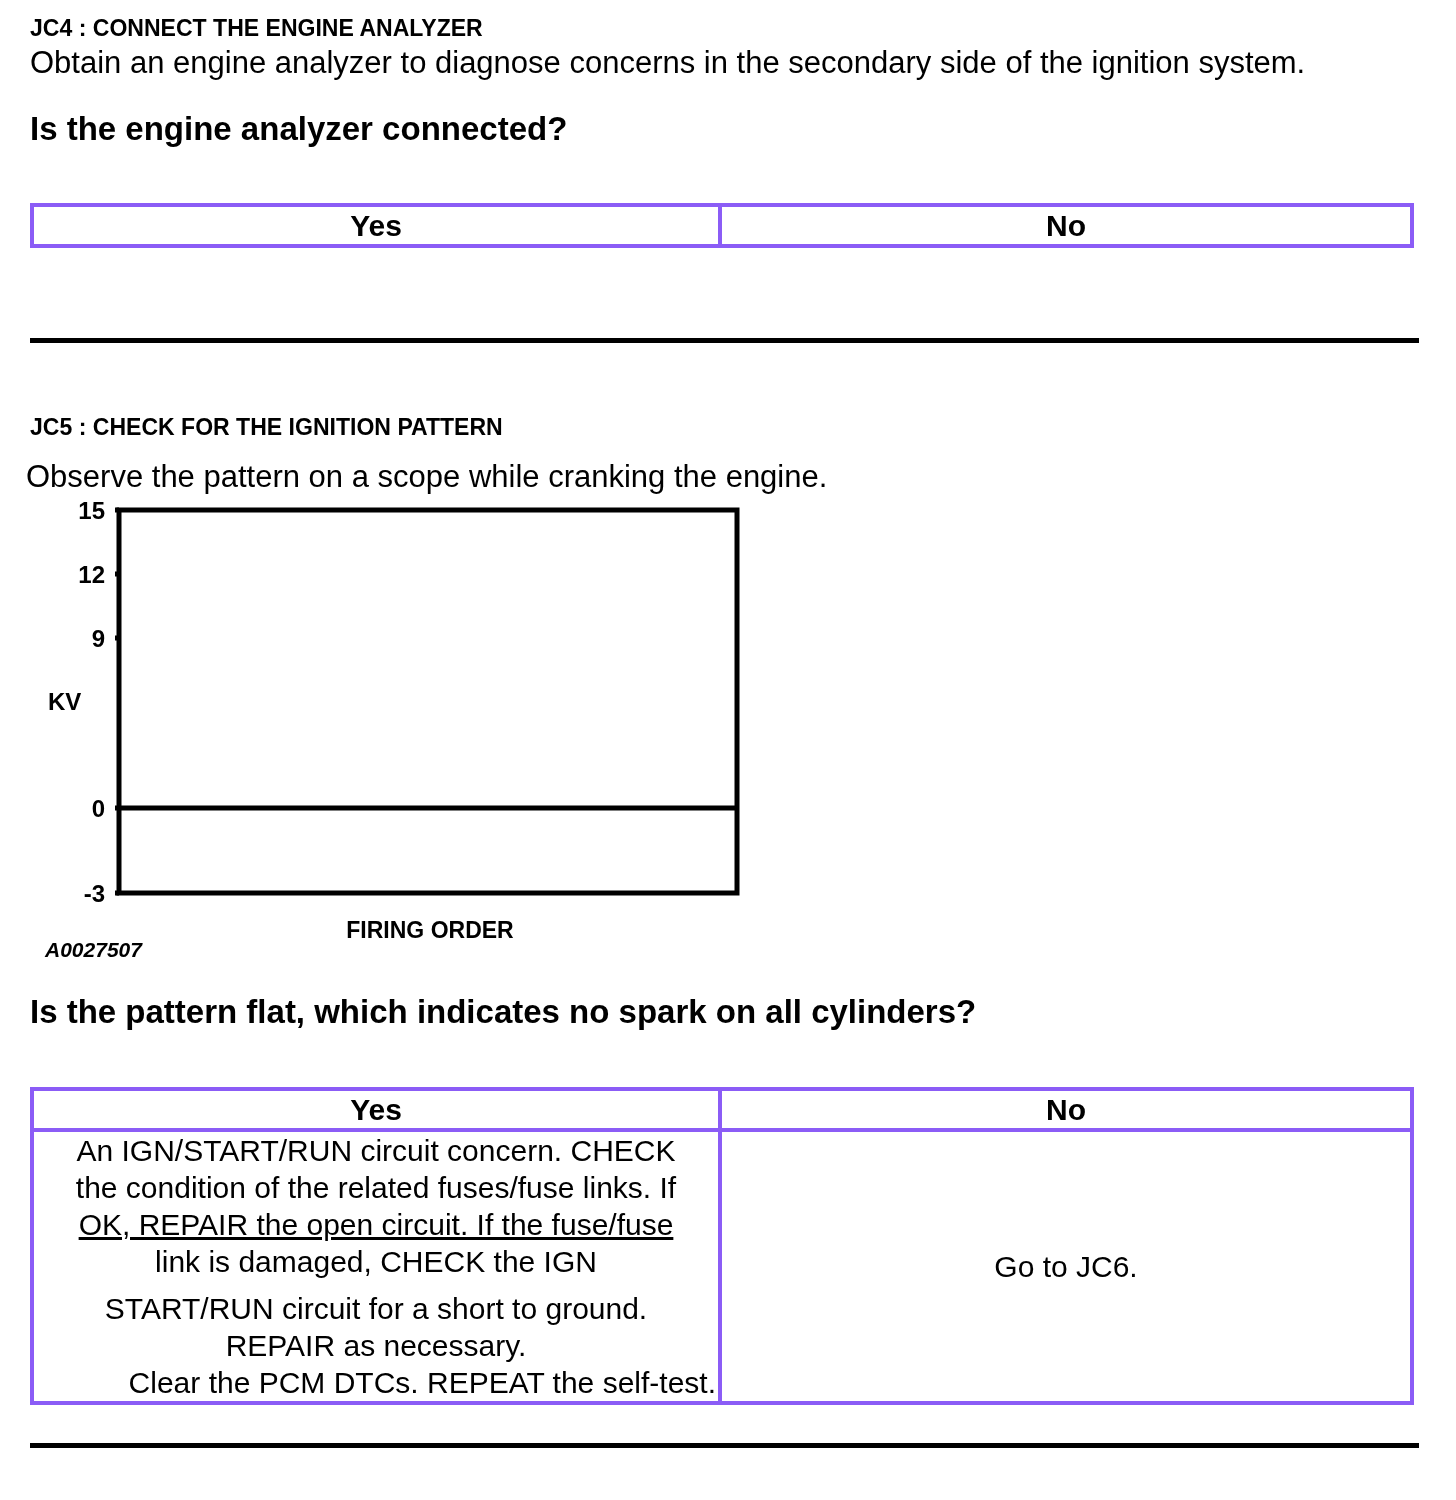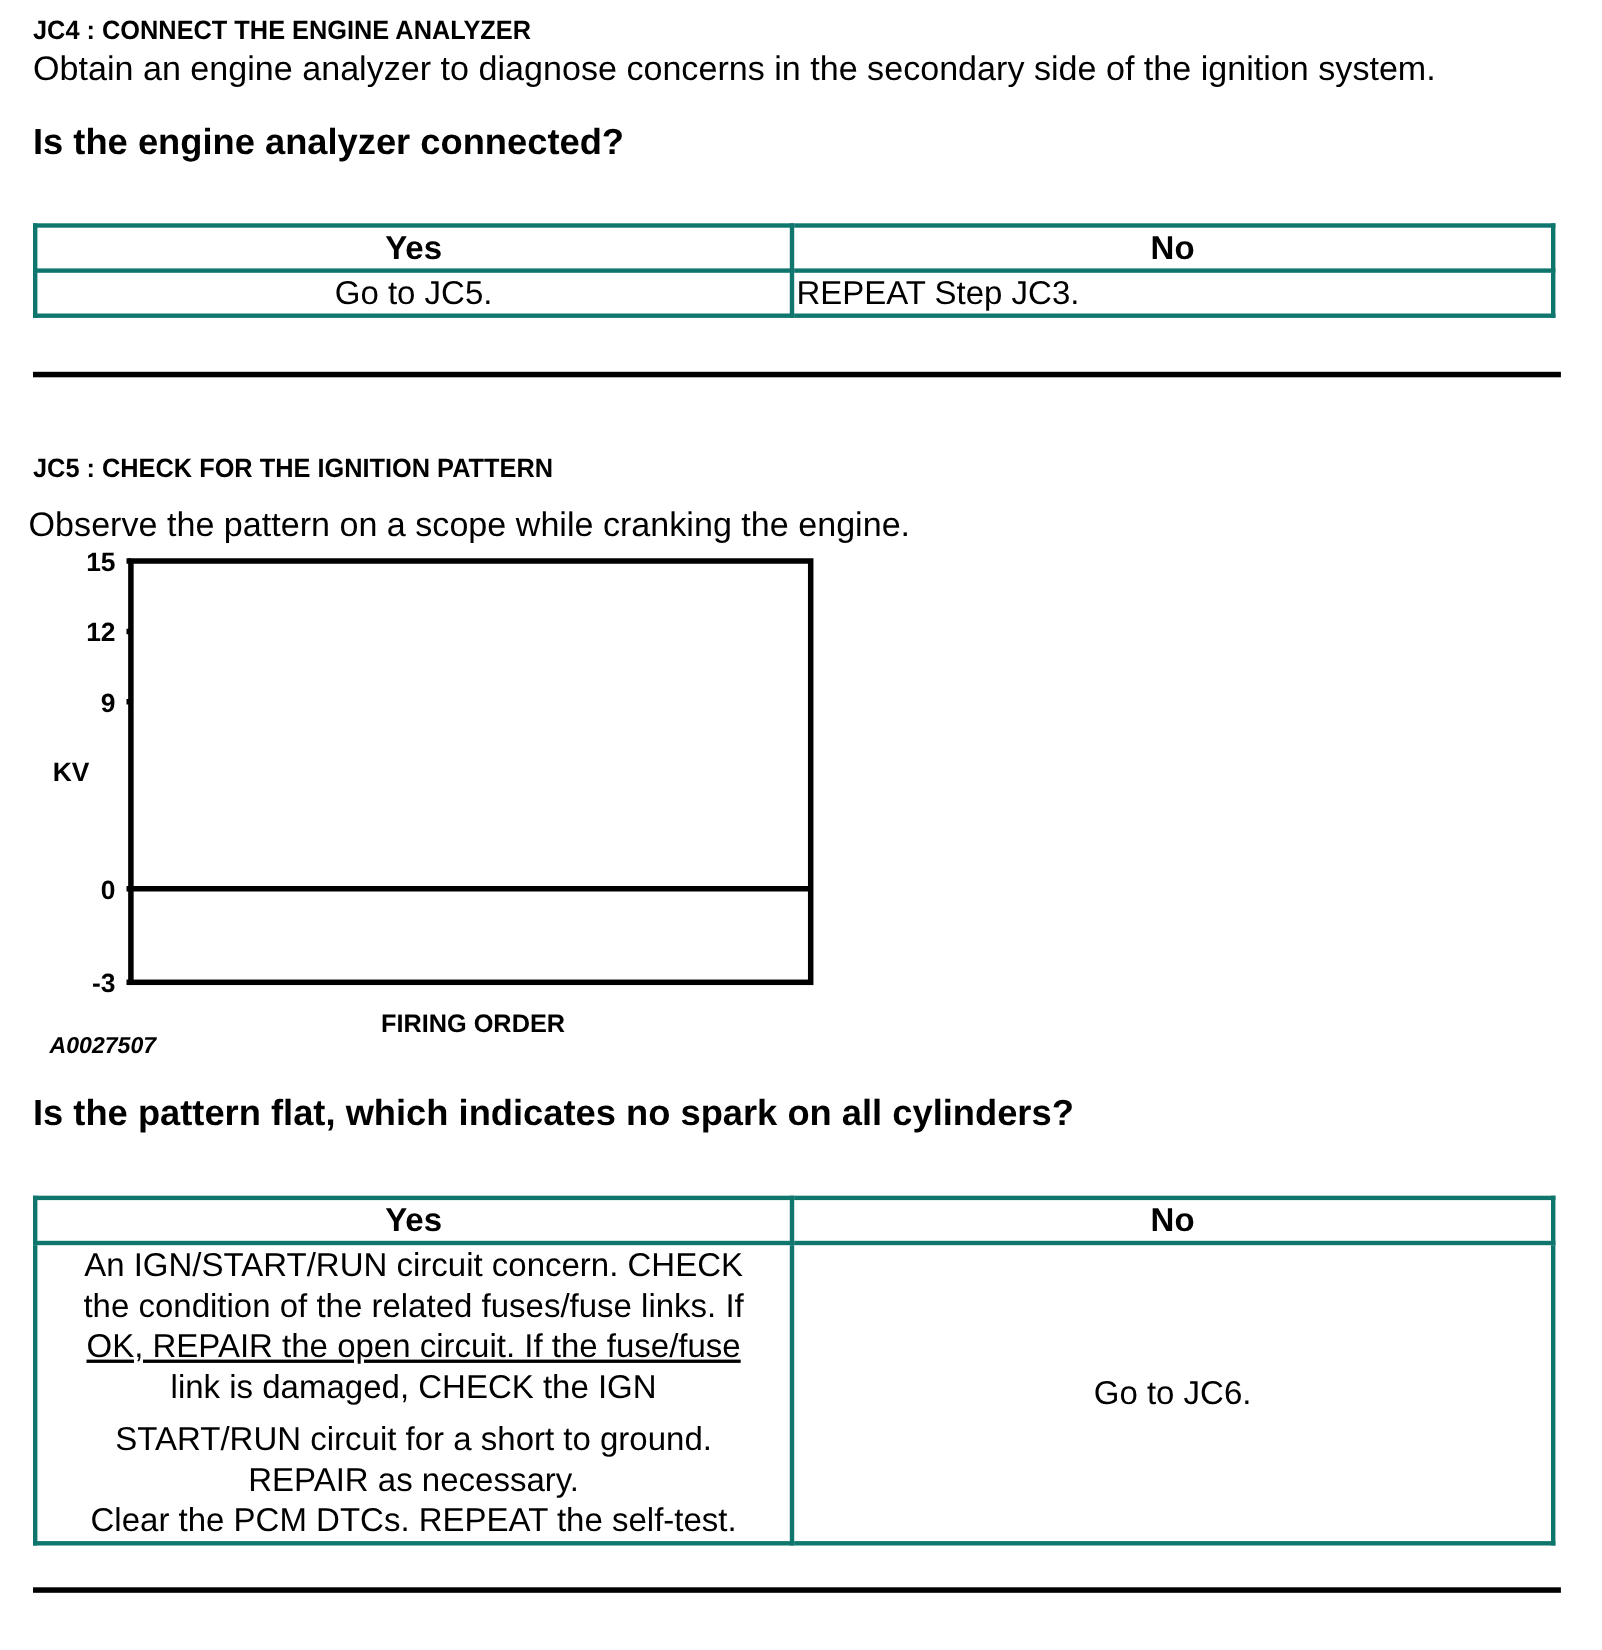--- a/index.html
+++ b/index.html
@@ -9,45 +9,41 @@
   }
   .abs { position: absolute; }
   .step-heading { font-weight: bold; font-size: 24px; letter-spacing: 0px; white-space: nowrap; transform: scaleX(0.96); transform-origin: left top; }
   .body-text { font-size: 31px; white-space: nowrap; }
   .question { font-weight: bold; font-size: 33px; white-space: nowrap; }
   table.yn {
     position: absolute; border-collapse: collapse; table-layout: fixed;
     font-family: "Liberation Sans", sans-serif; font-size: 30px;
   }
   table.yn td, table.yn th {
-    border: 4px solid #0f766e; padding: 0 4px; line-height: 37px;
+    border: 4px solid #8b5cf6; padding: 0 4px; line-height: 37px;
   }
   table.yn th { font-weight: bold; text-align: center; height: 35px; }
   .hr { position: absolute; left: 30px; width: 1389px; height: 5px; background: #000; }
 </style>
 </head>
 <body>
 
 <div class="abs step-heading" style="left:30px; top:14px;">JC4 : CONNECT THE ENGINE ANALYZER</div>
 <div class="abs body-text" style="left:30px; top:45px;">Obtain an engine analyzer to diagnose concerns in the secondary side of the ignition system.</div>
 <div class="abs question" style="left:30px; top:110px;">Is the engine analyzer connected?</div>
 
 <table class="yn" style="left:30px; top:203px; width:1380px;">
   <colgroup>
       <col style="width:688px">
       <col style="width:692px">
     </colgroup>
   <tbody>
       <tr>
     <th>Yes</th>
     <th>No</th>
-  </tr>
-  <tr>
-    <td style="text-align:center;">Go to JC5.</td>
-    <td style="text-align:left; padding-left:2px;">REPEAT Step JC3.</td>
   </tr>
 </tbody>
   </table>
 
 <div class="hr" style="top:338px;"></div>
 
 <div class="abs step-heading" style="left:30px; top:413px;">JC5 : CHECK FOR THE IGNITION PATTERN</div>
 <div class="abs body-text" style="left:26px; top:459px;">Observe the pattern on a scope while cranking the engine.</div>
 
 <svg class="abs" style="left:0; top:495px;" width="800" height="475">
@@ -84,21 +80,21 @@
   </tr>
   <tr>
     <td style="text-align:center; vertical-align:top; padding:0 2px;">
       <div id="yes-lines">
             <div style="white-space: nowrap;">An IGN/START/RUN circuit concern. CHECK</div>
             <div style="white-space: nowrap;">the condition of the related fuses/fuse links. If</div>
             <div style="white-space: nowrap; text-decoration: underline;">OK, REPAIR the open circuit. If the fuse/fuse</div>
             <div style="white-space: nowrap;">link is damaged, CHECK the IGN</div>
             <div style="white-space: nowrap; margin-top: 10px;">START/RUN circuit for a short to ground.</div>
             <div style="white-space: nowrap;">REPAIR as necessary.</div>
-            <div style="white-space: nowrap; text-align: center;">Clear the PCM DTCs. REPEAT the self-test.</div>
+            <div style="white-space: nowrap; text-align: right;">Clear the PCM DTCs. REPEAT the self-test.</div>
           </div>
     </td>
     <td style="text-align:center; vertical-align:middle;">Go to JC6.</td>
   </tr>
 </tbody>
   </table>
 
 <div class="hr" style="top:1443px;"></div>
 
 </body></html>

